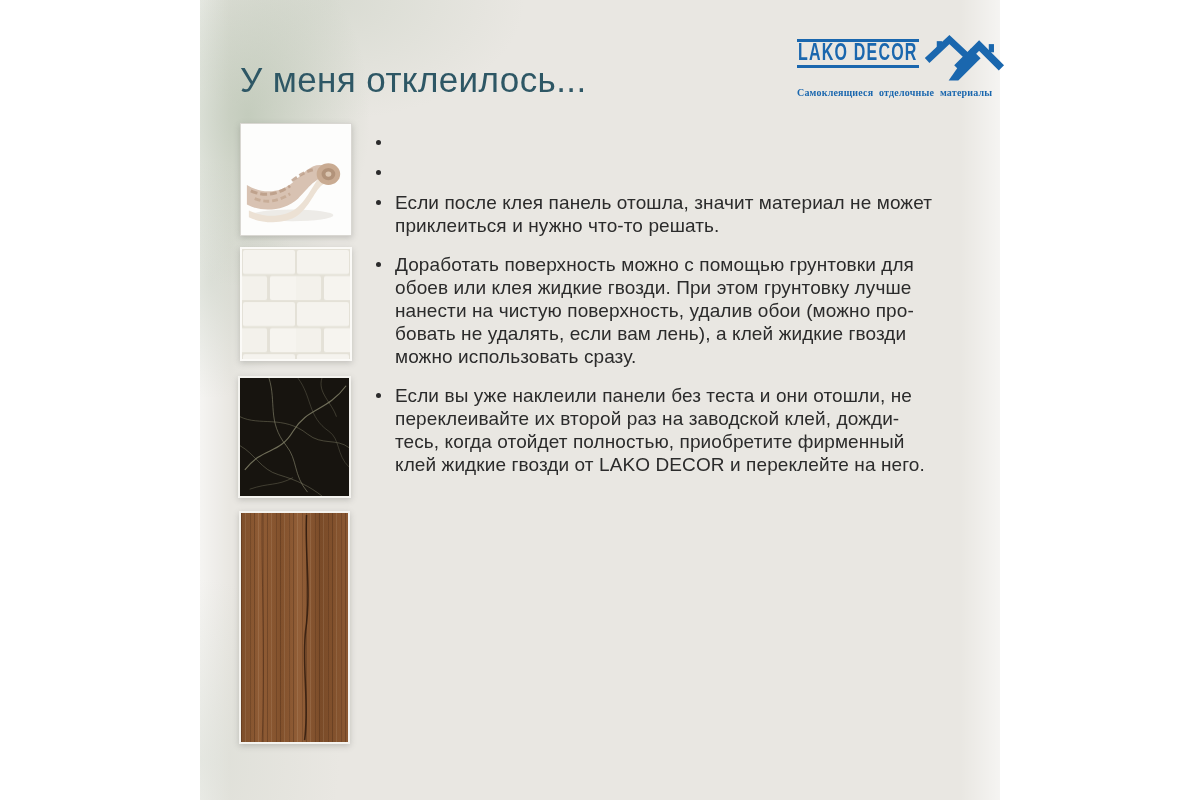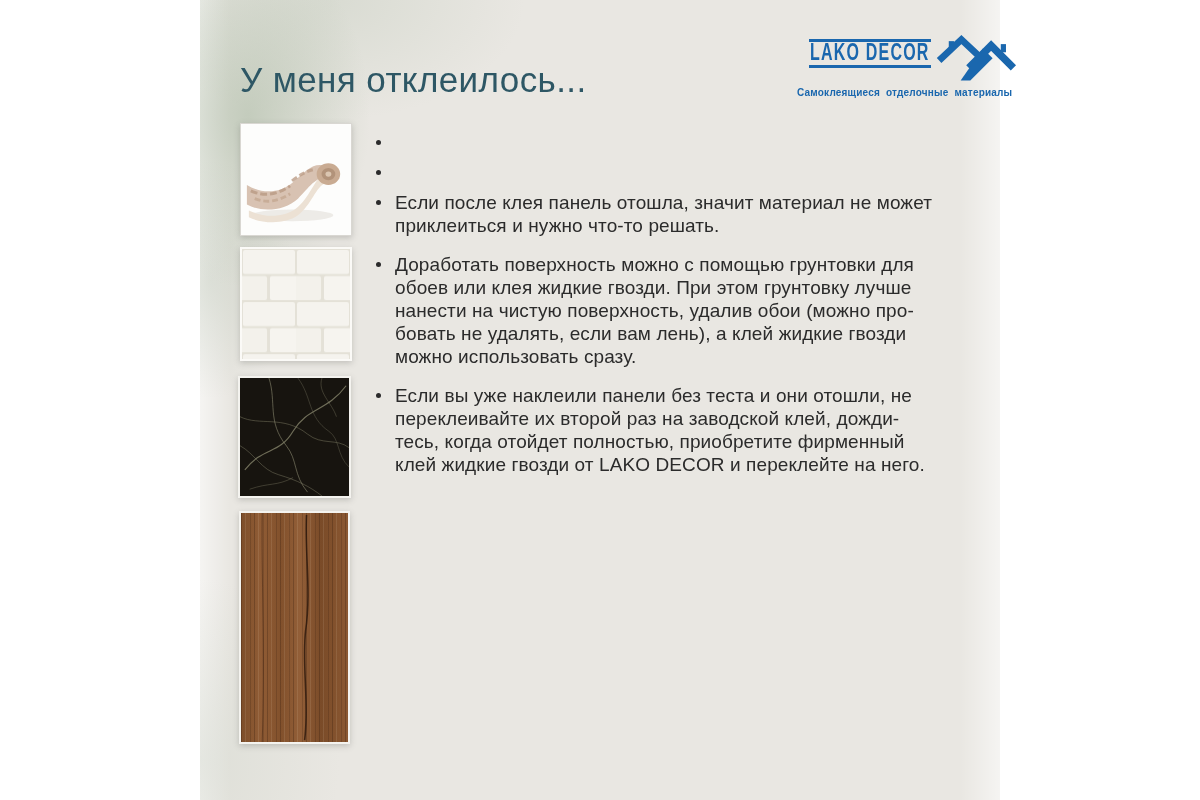--- a/index.html
+++ b/index.html
@@ -16,21 +16,21 @@
       radial-gradient(260px 160px at 130px 0px, rgba(186,197,180,0.35), rgba(186,197,180,0) 75%),
       radial-gradient(200px 260px at 0px 760px, rgba(205,211,200,0.40), rgba(205,211,200,0) 70%),
       linear-gradient(90deg, rgba(255,255,255,0.55) 0px, rgba(255,255,255,0) 30px, rgba(255,255,255,0) 760px, rgba(255,255,255,0.55) 800px);
   }
   .page-title{
     position:absolute;left:40px;top:60px;
     font-size:35px;font-weight:normal;letter-spacing:0.4px;
   }
   
   .logo{position:absolute;left:597px;top:30px;width:195px;}
-  .logo-main{display:flex;align-items:flex-start;margin-left:12px;}
+  .logo-main{display:flex;align-items:flex-start;}
   .brand-box{
     border-top:3px solid;border-bottom:3px solid;
     padding:3px 1px 4px;line-height:1;flex:0 0 auto;margin-top:9px;
   }
   .brand-text{display:block;font-size:16px;font-weight:bold;letter-spacing:1.2px;
     transform:scaleY(1.45);transform-origin:50% 55%;white-space:nowrap;}
   .roof-icon{flex:0 0 auto;margin-left:4px;margin-top:0;}
   .logo-tagline{font-size:10px;font-weight:bold;letter-spacing:0.2px;word-spacing:3px;
     margin-top:5px;white-space:nowrap;}
   
@@ -67,21 +67,21 @@
         <span class="brand-text">LAKO DECOR</span>
       </div>
       <svg class="roof-icon" width="84" height="52" viewBox="0 0 110 70">
         <rect x="17" y="15" width="7" height="10" fill="#1a67ae"></rect>
         <path d="M4,41 L34,13 L64,41" stroke="#1a67ae" stroke-width="9" fill="none"></path>
         <rect x="87" y="19" width="7" height="11" fill="#1a67ae"></rect>
         <path d="M44,51 L74,21 L104,51" stroke="#1a67ae" stroke-width="10" fill="none"></path>
         <polygon points="33,68 63,25 76,38 46,68" fill="#1a67ae"></polygon>
       </svg>
     </div>
-    <div class="logo-tagline" style="color:#1a67ae;">Самоклеящиеся отделочные материалы</div>
+    <div class="logo-tagline" style="color:#1a67ae;font-family:Liberation Serif, serif;">Самоклеящиеся отделочные материалы</div>
   </div>
 
   <div class="figure fig-roll">
     <svg viewBox="0 0 112 113">
       <ellipse cx="52" cy="93" rx="42" ry="6" fill="#e8e6e1" opacity="0.8"></ellipse>
       <path d="M8,88 C24,96 44,95 56,86 C70,76 74,56 86,50 L86,60 C76,64 72,82 58,93 C44,103 20,101 8,95 Z" fill="#ece1d4"></path>
       <path d="M6,62 C22,72 40,70 52,60 C66,48 72,40 84,42 L90,54 C76,53 70,64 58,76 C44,89 20,90 6,82 Z" fill="#d8c2b2"></path>
       <path d="M10,68 q20,9 40,-5" stroke="#bb9c86" stroke-width="3" stroke-dasharray="7 3" fill="none" opacity="0.85"></path>
       <path d="M14,76 q18,7 36,-5" stroke="#c4a791" stroke-width="3" stroke-dasharray="6 3" fill="none" opacity="0.8"></path>
       <path d="M52,58 q12,-10 24,-12" stroke="#bb9c86" stroke-width="3" stroke-dasharray="6 3" fill="none" opacity="0.8"></path>

